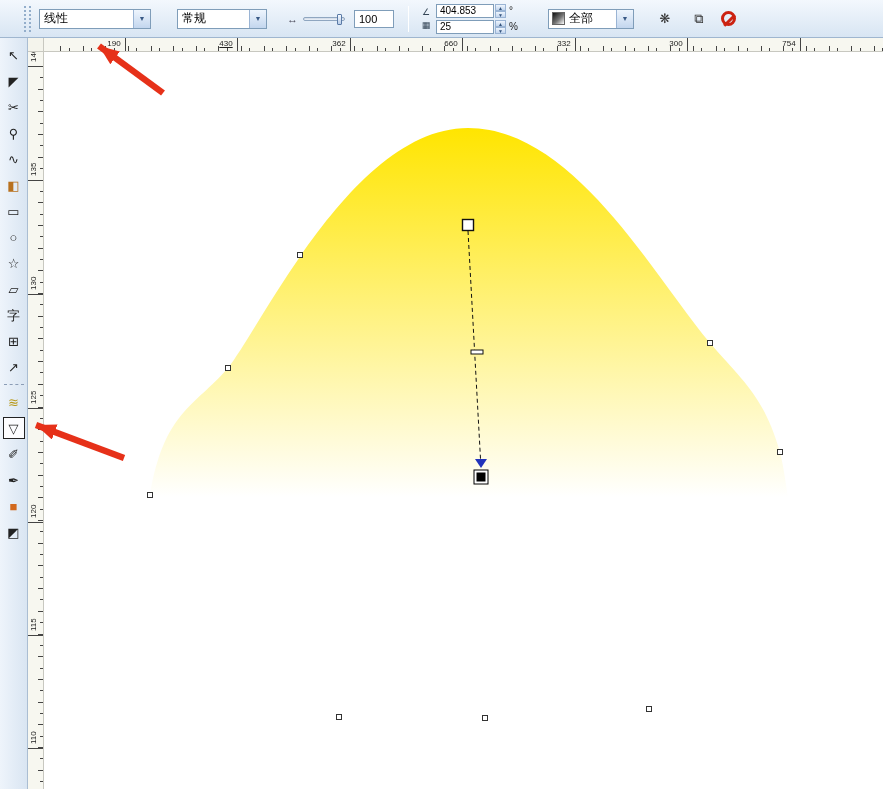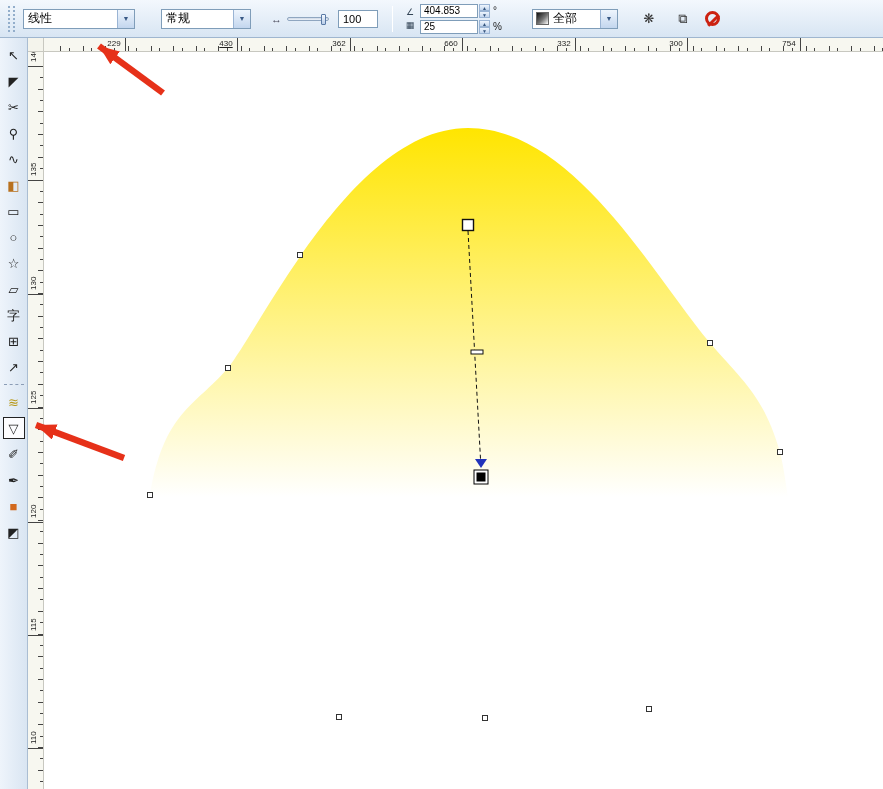--- a/index.html
+++ b/index.html
@@ -2,21 +2,21 @@
 <html><head>
 <meta charset="utf-8">
 <style>
   *{margin:0;padding:0;box-sizing:border-box;}
   html,body{width:883px;height:789px;overflow:hidden;background:#fff;
     font-family:"Liberation Sans","DejaVu Sans",sans-serif;}
 
   
   .propbar{position:absolute;left:0;top:0;width:883px;height:38px;
     background:linear-gradient(#f3f8fd,#d8e5f3);border-bottom:1px solid #9fb6cf;
-    display:flex;align-items:center;padding-left:8px;z-index:5;}
+    display:flex;align-items:center;padding-left:24px;z-index:5;}
   .grip{width:7px;height:26px;border-left:2px dotted #93aecb;border-right:2px dotted #93aecb;margin-right:6px;}
   .combo{height:20px;background:#fff;border:1px solid #7f9db9;display:flex;align-items:center;}
   .combo-txt{flex:1;font-size:12px;padding:0 4px;white-space:nowrap;overflow:hidden;}
   .combo-btn{width:17px;height:100%;display:flex;align-items:center;justify-content:center;
     font-size:7px;color:#3a5a86;background:linear-gradient(#eef5fd,#c3d6ee);border-left:1px solid #9ab4d4;}
   .w112{width:112px;margin-left:2px;}
   .w90{width:90px;margin-left:26px;}
   .w86{width:86px;margin-left:30px;}
   .swatch{width:13px;height:13px;margin-left:3px;flex:0 0 auto;
     background:linear-gradient(135deg,#111 0%,#777 55%,#fff 100%);border:1px solid #666;}
@@ -278,21 +278,21 @@
     <div class="tick-h minor" style="left: 747.7px;"></div>
     <div class="tick-h unit" style="left: 759px;"></div>
     <div class="tick-h minor" style="left: 770.3px;"></div>
     <div class="tick-h unit" style="left: 781.6px;"></div>
     <div class="tick-h minor" style="left: 792.9px;"></div>
     <div class="tick-h unit" style="left: 804.2px;"></div>
     <div class="tick-h minor" style="left: 815.5px;"></div>
     <div class="tick-h unit" style="left: 826.8px;"></div>
     <div class="tick-h minor" style="left: 838.1px;"></div>
     <div class="tick-h major" style="left: 81px;"></div>
-    <div class="rnum-h" style="left: 61px;">229</div>
+    <div class="rnum-h" style="left: 61px;">190</div>
     <div class="tick-h major" style="left: 193px;"></div>
     <div class="rnum-h" style="left: 173px; text-decoration: underline;">430</div>
     <div class="tick-h major" style="left: 306px;"></div>
     <div class="rnum-h" style="left: 286px;">362</div>
     <div class="tick-h major" style="left: 418px;"></div>
     <div class="rnum-h" style="left: 398px;">660</div>
     <div class="tick-h major" style="left: 531px;"></div>
     <div class="rnum-h" style="left: 511px;">332</div>
     <div class="tick-h major" style="left: 643px;"></div>
     <div class="rnum-h" style="left: 623px;">300</div>

